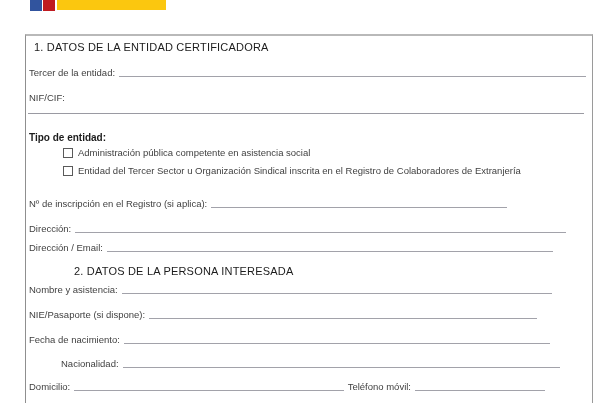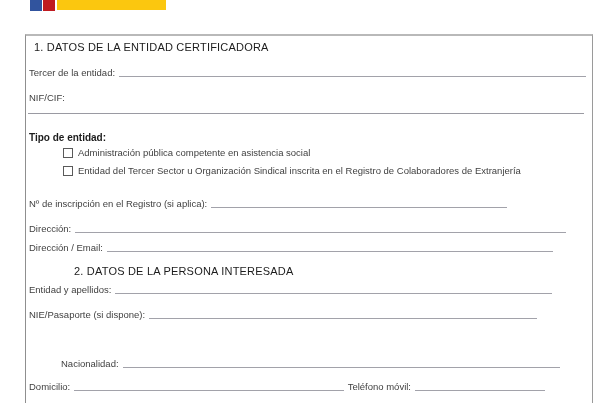--- a/index.html
+++ b/index.html
@@ -90,29 +90,33 @@
     </div>
 
     <div class="row" style="top:206px;right:39px;">
       <span class="lbl">Dirección / Email:</span>
       <span class="ln"></span>
     </div>
 
     <div class="hdr" style="top:229px;margin-left:40px;">2. DATOS DE LA PERSONA INTERESADA</div>
 
     <div class="row" style="top:248px;right:40px;">
-      <span class="lbl">Entidad y apellidos:</span>
+      <span class="lbl">Nombre y asistencia:</span>
       <span class="ln"></span>
     </div>
 
     <div class="row" style="top:273px;right:55px;">
       <span class="lbl">NIE/Pasaporte (si dispone):</span>
       <span class="ln"></span>
     </div>
 
+    <div class="row" style="top:298px;right:42px;">
+      <span class="lbl">Fecha de nacimiento:</span>
+      <span class="ln"></span>
+    </div>
 
     <div class="row" style="top:322px;right:32px;padding-left:32px;">
       <span class="lbl">Nacionalidad:</span>
       <span class="ln"></span>
     </div>
 
     <div class="row" style="top:345px;right:47px;">
       <span class="lbl">Domicilio:</span>
       <span class="ln"></span>
       <span class="lbl" style="padding-left:4px;">Teléfono móvil:</span>

